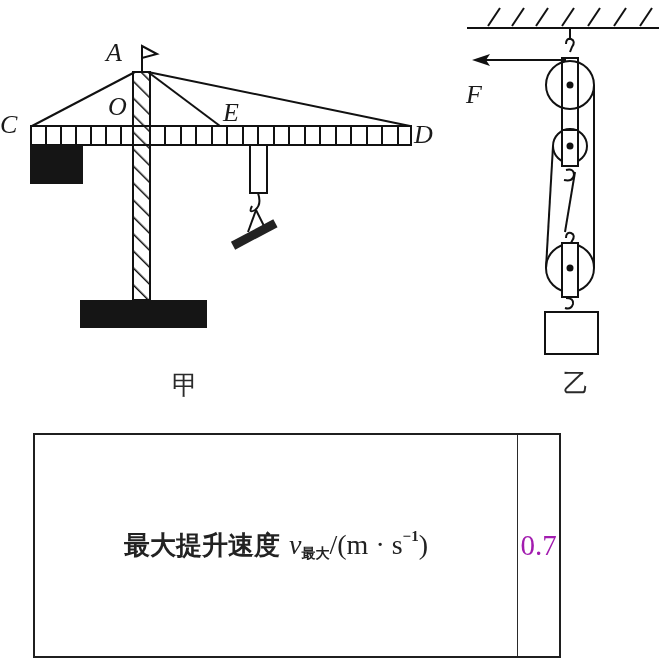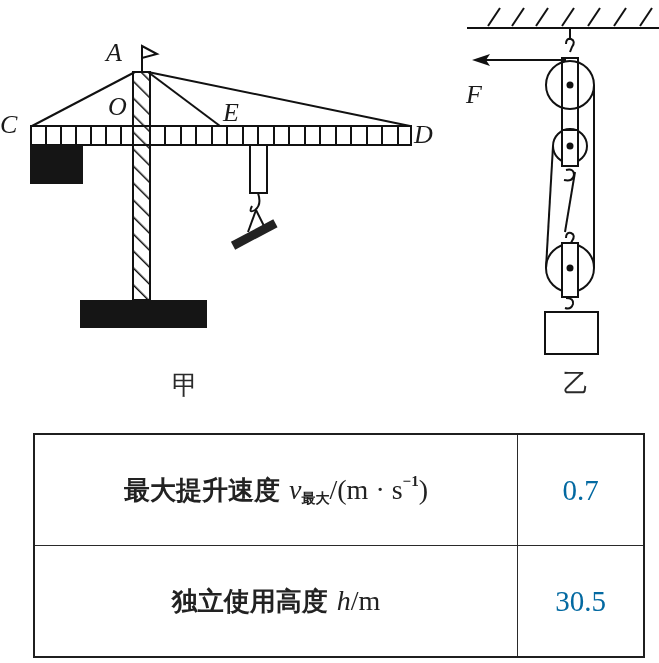--- a/index.html
+++ b/index.html
@@ -3,27 +3,27 @@
 <meta charset="utf-8">
 <style>
   html, body { margin: 0; padding: 0; background: #ffffff; }
   body { width: 659px; height: 663px; position: relative; overflow: hidden;
          font-family: "DejaVu Serif", serif; color: #1a1a1a; }
   svg.fig { position: absolute; left: 0; top: 0; }
   .lbl { position: absolute; font-family: "Liberation Serif", serif; font-style: italic;
          font-size: 26px; line-height: 1; color: #1a1a1a; }
   .cap { position: absolute; font-family: "DejaVu Sans", sans-serif; font-size: 26px;
          line-height: 1; color: #2a2a2a; }
-  table.spec { position: absolute; left: 33px; top: 433px; width: 612px; height: 225px;
+  table.spec { position: absolute; left: 33px; top: 433px; width: 528px; height: 225px;
                border-collapse: collapse; border: 2.5px solid #1f1f1f; }
   table.spec td { border: 1.5px solid #2a2a2a; text-align: center; vertical-align: middle;
                   height: 54px; padding: 0; }
   td.param { width: 482px; font-family: "DejaVu Sans", sans-serif; font-size: 26px;
              font-weight: bold; color: #222; }
-  td.val { font-family: "Liberation Serif", serif; font-size: 29px; color: #0369a1; }
+  td.val { font-family: "Liberation Serif", serif; font-size: 29px; color: #a21caf; }
   .sym { font-family: "Liberation Serif", serif; font-style: italic; font-weight: normal; font-size: 28px; }
   .unit { font-family: "Liberation Serif", serif; font-weight: normal; font-size: 28px; }
   .sub { font-family: "DejaVu Sans", sans-serif; font-size: 14px; font-weight: bold; vertical-align: -4px; }
   .sup { font-family: "Liberation Serif", serif; font-size: 15px; vertical-align: 13px; }
 </style>
 </head>
 <body>
 
 <svg class="fig" width="659" height="420" viewBox="0 0 659 420">
   <defs>
@@ -140,21 +140,14 @@
 
 <table class="spec">
   <tbody>
       <tr>
     <td class="param">
       <span>最大提升速度</span>
       <span class="sym">v</span><span class="sub">最大</span><span class="unit">/(m · s</span><span class="sup">−1</span><span class="unit">)</span>
     </td>
     <td class="val">0.7</td>
   </tr>
-  <tr>
-    <td class="param">
-      <span>独立使用高度</span>
-      <span class="sym">h</span><span class="unit">/m</span>
-    </td>
-    <td class="val">30.5</td>
-  </tr>
 </tbody>
   </table>
 
 </body></html>

